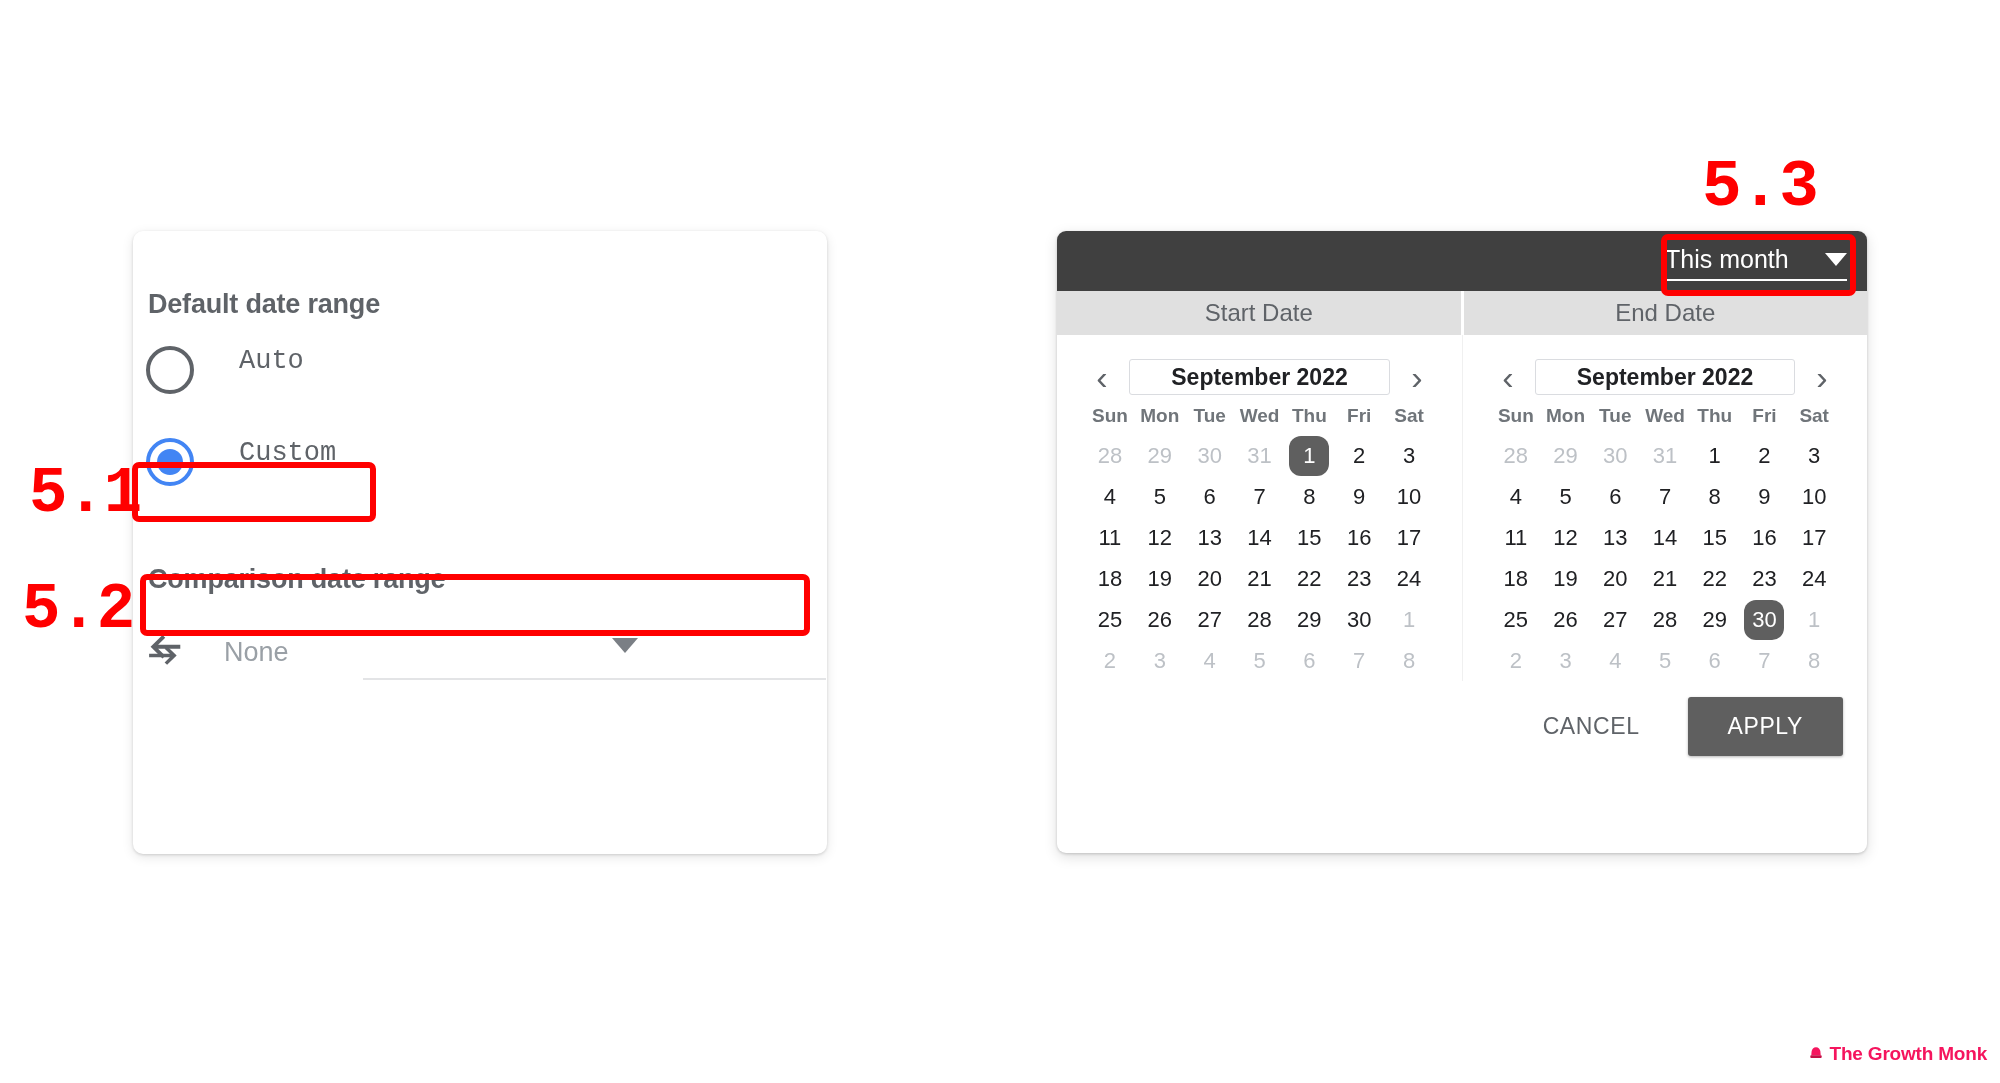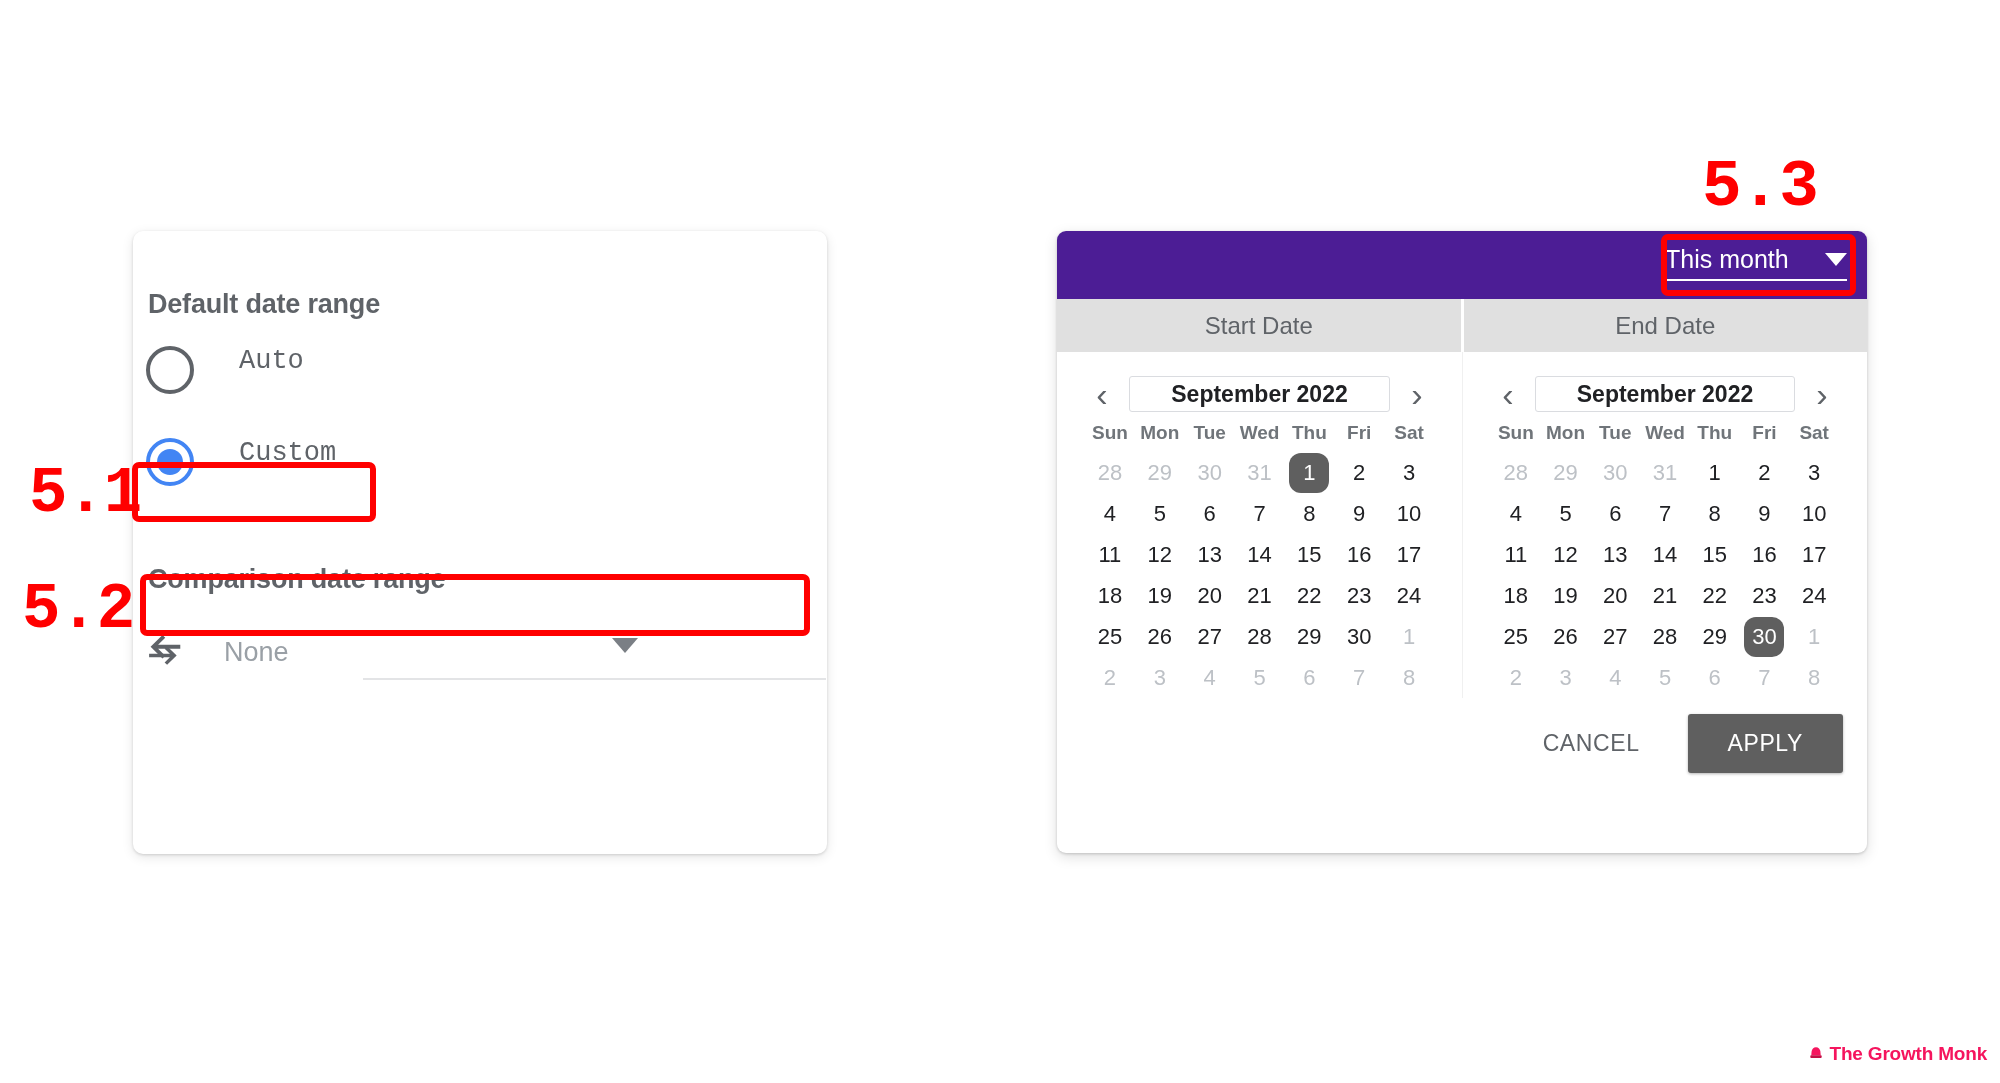--- a/index.html
+++ b/index.html
@@ -83,40 +83,40 @@
   .right-panel {
     position: absolute; left: 1057px; top: 231px;
     width: 810px; height: 622px;
     background: #ffffff;
     border-radius: 9px;
     box-shadow: 0 1px 3px rgba(0,0,0,.18), 0 4px 14px rgba(0,0,0,.13);
     overflow: hidden;
   }
   .panel-header {
     position: relative;
-    height: 68px;
-    background: #4c1d95;
+    height: 60px;
+    background: #404040;
   }
   .preset-select {
     position: absolute; right: 20px; top: 14px;
     display: flex; align-items: center;
     padding-bottom: 5px;
     border-bottom: 2px solid #ffffff;
     width: 182px;
   }
   .preset-label { font-size: 25px; color: #ffffff; white-space: nowrap; }
   .preset-caret {
     margin-left: auto;
     width: 0; height: 0;
     border-left: 11px solid transparent;
     border-right: 11px solid transparent;
     border-top: 13px solid #ffffff;
   }
 
-  .tabs { display: flex; height: 53px; text-align: right; }
+  .tabs { display: flex; height: 44px; text-align: right; }
   .tab {
     flex: 1; background: #e0e0e0;
     display: flex; align-items: center; justify-content: center;
     font-size: 24px; color: #5f6368;
   }
   .tab + .tab { border-left: 3px solid #ffffff; }
 
   .cals { display: flex; padding: 0; }
   .cal { width: 405px; padding: 22px 28px 0 28px; }
   .cal + .cal { border-left: 1px solid #f0f0f0; }

